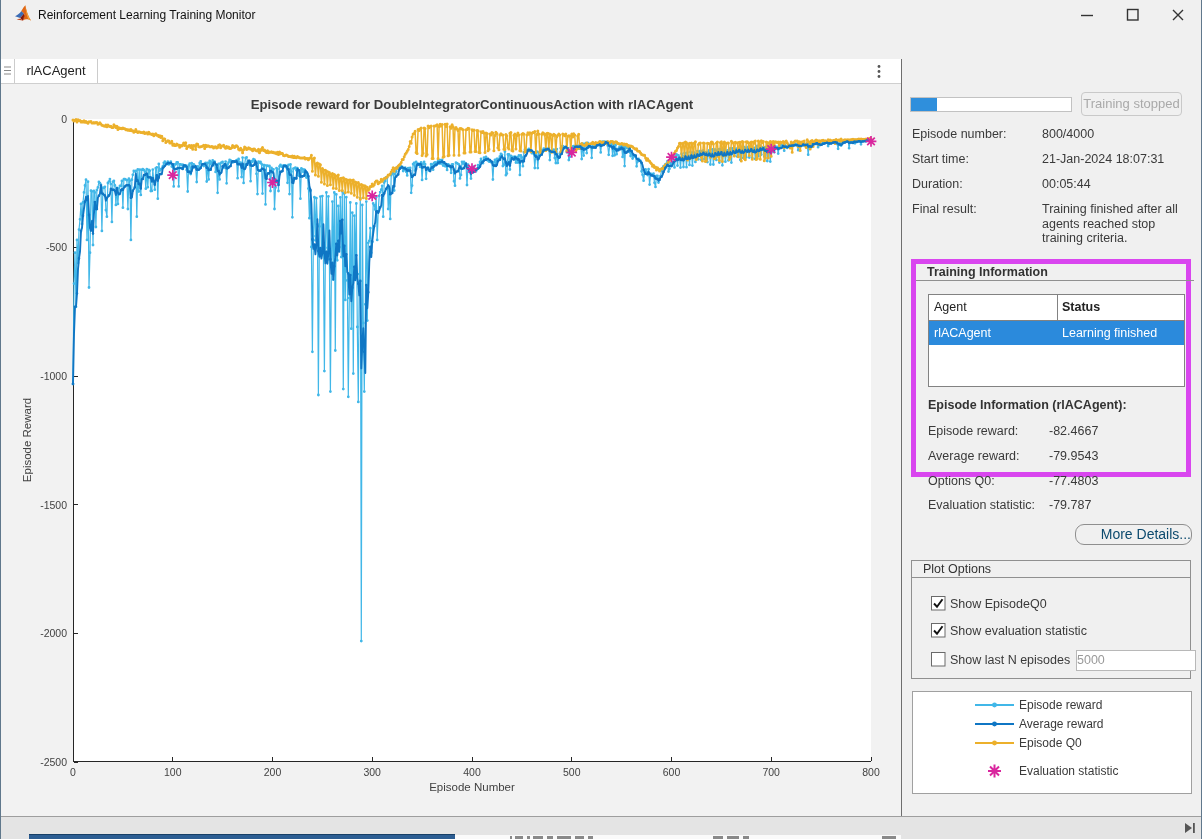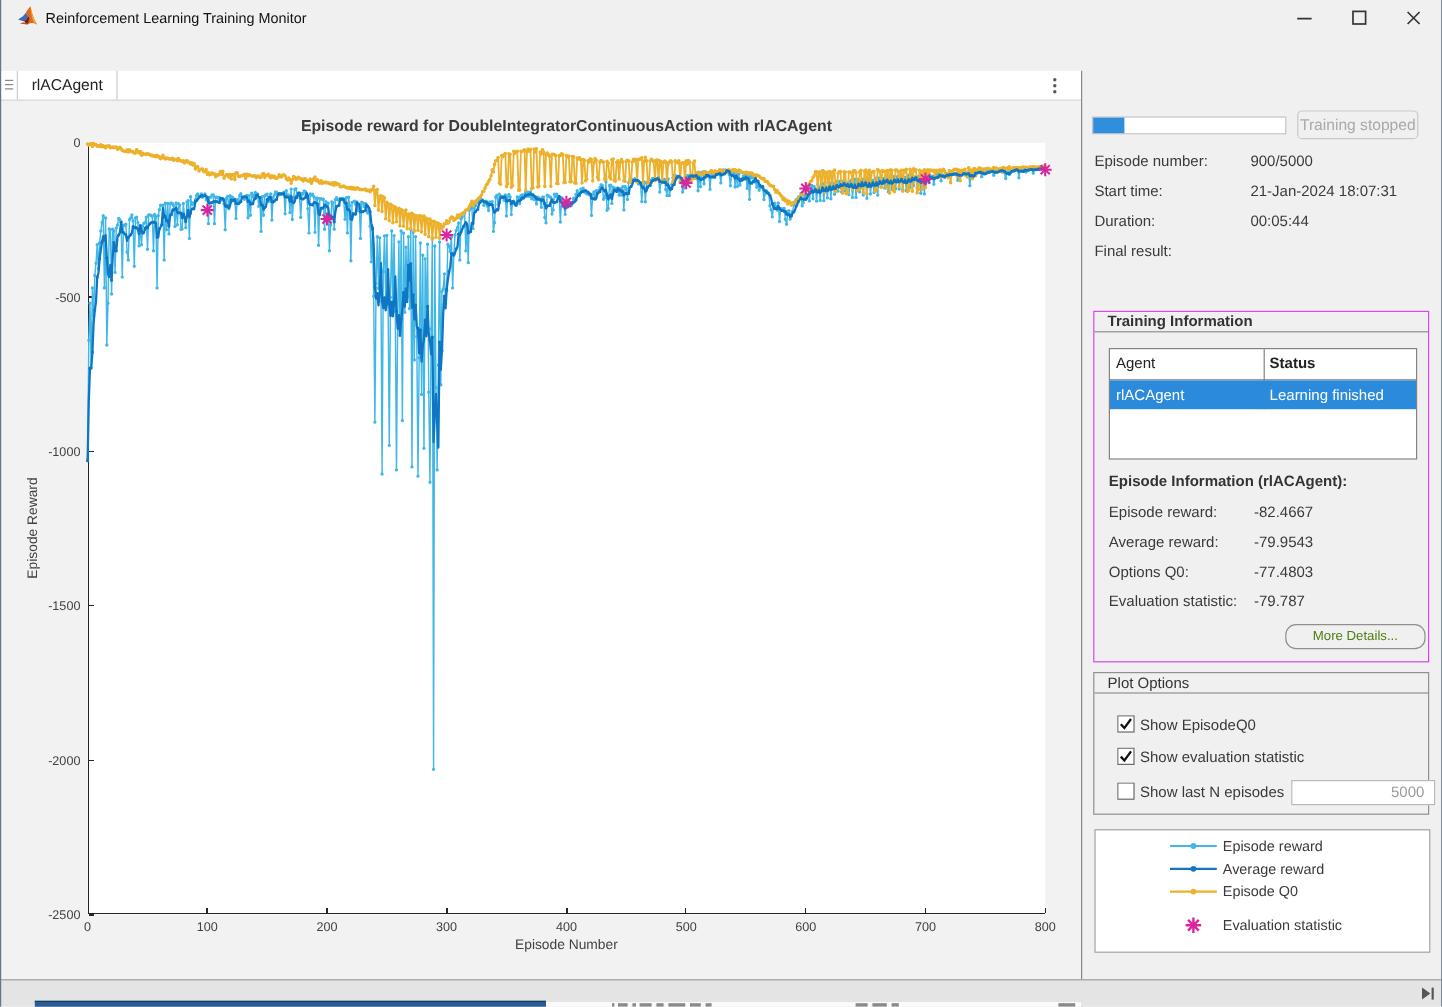--- a/index.html
+++ b/index.html
@@ -90,28 +90,29 @@
 
   <div class="abs" style="left:902px;top:59px;width:300px;height:757px;background:#f0f0f0">
 
 
     <div class="abs" style="left:8px;top:38px;width:162px;height:15px;background:#fff;border:1px solid #c2c2c2;box-sizing:border-box">
       <div class="abs" style="left:0;top:0;width:26px;height:13px;background:#2f8fdc"></div>
     </div>
     <div class="abs" style="left:179px;top:33px;width:101px;height:24px;border:1px solid #c9c9c9;border-radius:4px;box-sizing:border-box;text-align:center;line-height:22px;font-size:13px;color:#a9a9a9">Training stopped</div>
 
     <div class="abs lbl" style="left:10px;top:68px">Episode number:</div>
-    <div class="abs lbl" style="left:140px;top:68px">900/5000</div>
+    <div class="abs lbl" style="left:140px;top:68px">800/4000</div>
     <div class="abs lbl" style="left:10px;top:93px">Start time:</div>
     <div class="abs lbl" style="left:140px;top:93px">21-Jan-2024 18:07:31</div>
     <div class="abs lbl" style="left:10px;top:118px">Duration:</div>
     <div class="abs lbl" style="left:140px;top:118px">00:05:44</div>
     <div class="abs lbl" style="left:10px;top:143px">Final result:</div>
-
-    <div class="abs" style="left:9px;top:200px;width:280px;height:293px;border:1px solid #d946ef;box-sizing:border-box">
+    <div class="abs lbl" style="left:140px;top:143px;width:152px;line-height:14.6px">Training finished after all agents reached stop training criteria.</div>
+
+    <div class="abs" style="left:9px;top:200px;width:280px;height:218px;border:5px solid #d946ef;box-sizing:border-box">
       <div class="abs" style="left:0;top:0;width:278px;height:17px;border-bottom:1px solid #909090;box-sizing:border-box">
         <div class="abs" style="left:11px;top:1px;font-size:12.5px;font-weight:bold;color:#333">Training Information</div>
       </div>
       <div class="abs" style="left:12px;top:30px;width:257px;height:93px;background:#fff;border:1px solid #828282;box-sizing:border-box">
         <div class="abs" style="left:128px;top:0;width:1px;height:50px;background:#828282"></div>
         <div class="abs" style="left:0;top:25px;width:255px;height:1px;background:#828282"></div>
         <div class="abs" style="left:5px;top:0;height:25px;line-height:25px;font-size:12.5px;font-weight:normal;color:#222">Agent</div>
         <div class="abs" style="left:133px;top:0;height:25px;line-height:25px;font-size:12.5px;font-weight:bold;color:#222">Status</div>
         <div class="abs" style="left:0;top:26px;width:255px;height:24px;background:#2b8adc">
           <div class="abs" style="left:5px;top:0;height:24px;line-height:24px;font-size:12.5px;color:#fff">rlACAgent</div>
@@ -120,42 +121,42 @@
       </div>
       <div class="abs" style="left:12px;top:134px;font-size:12.5px;font-weight:bold;color:#333">Episode Information (rlACAgent):</div>
       <div class="abs lbl" style="left:12px;top:160px">Episode reward:</div>
       <div class="abs lbl" style="left:133px;top:160px">-82.4667</div>
       <div class="abs lbl" style="left:12px;top:185px">Average reward:</div>
       <div class="abs lbl" style="left:133px;top:185px">-79.9543</div>
       <div class="abs lbl" style="left:12px;top:210px">Options Q0:</div>
       <div class="abs lbl" style="left:133px;top:210px">-77.4803</div>
       <div class="abs lbl" style="left:12px;top:234px">Evaluation statistic:</div>
       <div class="abs lbl" style="left:133px;top:234px">-79.787</div>
-      <div class="abs" style="left:159px;top:260px;width:117px;height:21px;border:1px solid #8f8f8f;border-radius:9px;box-sizing:border-box;text-align:center;line-height:19px;font-size:11px;color:#4d7c0f">More Details...</div>
+      <div class="abs" style="left:159px;top:260px;width:117px;height:21px;border:1px solid #8f8f8f;border-radius:9px;box-sizing:border-box;text-align:right;line-height:19px;font-size:14px;color:#0c4a6e">More Details...</div>
     </div>
 
     <div class="abs" style="left:9px;top:501px;width:280px;height:119px;border:1px solid #909090;box-sizing:border-box">
       <div class="abs" style="left:0;top:0;width:278px;height:17px;border-bottom:1px solid #909090;box-sizing:border-box">
         <div class="abs" style="left:11px;top:1px;font-size:12.5px;font-weight:normal;color:#333">Plot Options</div>
       </div>
       <svg class="abs" style="left:19px;top:35px" width="15" height="15">
           <rect x="0.5" y="0.5" width="13.5" height="13.5" fill="#fff" stroke="#6a6a6a"></rect>
           <path d="M3 7.5l3 3.2 5.5-7.5" stroke="#111" stroke-width="1.9" fill="none"></path>
         </svg>
       <div class="abs lbl" style="left:38px;top:36px">Show EpisodeQ0</div>
       <svg class="abs" style="left:19px;top:62px" width="15" height="15">
           <rect x="0.5" y="0.5" width="13.5" height="13.5" fill="#fff" stroke="#6a6a6a"></rect>
           <path d="M3 7.5l3 3.2 5.5-7.5" stroke="#111" stroke-width="1.9" fill="none"></path>
         </svg>
       <div class="abs lbl" style="left:38px;top:63px">Show evaluation statistic</div>
       <svg class="abs" style="left:19px;top:91px" width="15" height="15">
           <rect x="0.5" y="0.5" width="13.5" height="13.5" fill="#fff" stroke="#6a6a6a"></rect>
         </svg>
       <div class="abs lbl" style="left:38px;top:92px">Show last N episodes</div>
-      <div class="abs" style="left:164px;top:89px;width:120px;height:21px;background:#fff;border:1px solid #b8b8b8;box-sizing:border-box;text-align:right;line-height:19px;font-size:12.5px;color:#9a9a9a;padding-right:8px">5000</div>
+      <div class="abs" style="left:164px;top:89px;width:120px;height:21px;background:#fff;border:1px solid #b8b8b8;box-sizing:border-box;text-align:left;line-height:19px;font-size:12.5px;color:#9a9a9a;padding-right:8px">5000</div>
     </div>
 
     <div class="abs" style="left:10px;top:632px;width:280px;height:103px;background:#fff;border:1px solid #a0a0a0;box-sizing:border-box">
       <svg class="abs" style="left:0;top:0" width="278" height="96">
         <g font-size="12" fill="#3a3a3a" font-family="Liberation Sans, sans-serif">
           <path d="M62 13h39" stroke="#41b7e8" stroke-width="1.8"></path>
             <circle cx="81.5" cy="13" r="2.4" fill="#41b7e8"></circle>
           <text x="106" y="17">Episode reward</text>
           <path d="M62 32h39" stroke="#0f76c4" stroke-width="1.8"></path>
             <circle cx="81.5" cy="32" r="2.4" fill="#0f76c4"></circle>

